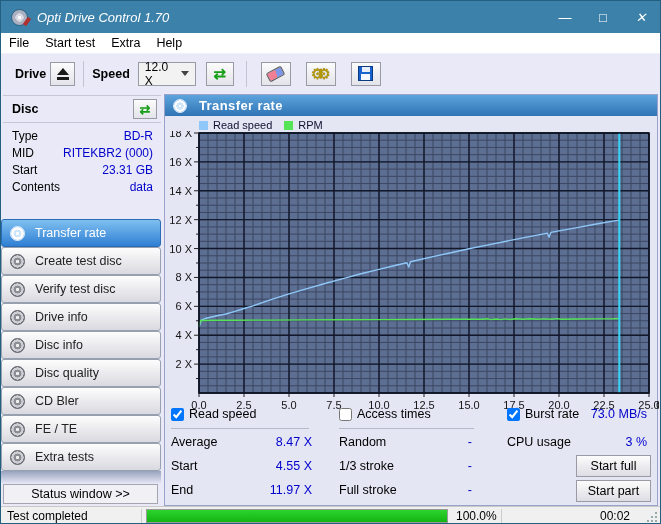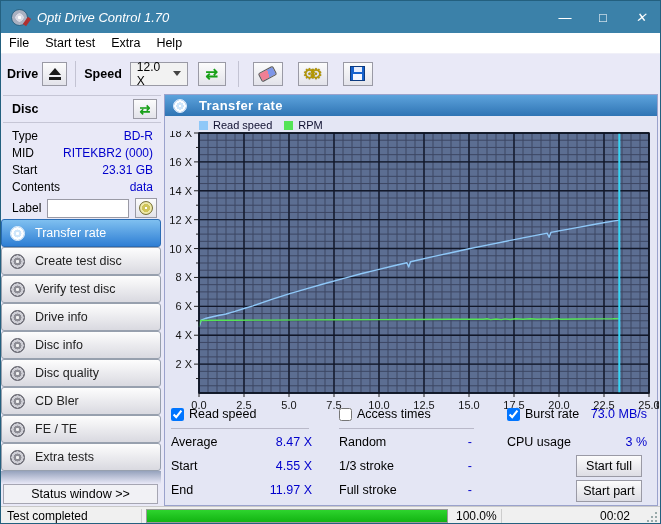--- a/index.html
+++ b/index.html
@@ -103,21 +103,21 @@
   .legend-sq { width:9px; height:9px; display:inline-block; }
   .legend-gap { width:2px; }
   #chart-svg { position:absolute; left:0; top:36px; }
   
   .results { position:absolute; left:0; top:312px; width:100%; height:100px; font-size:12.5px; }
   .chk-row { position:absolute; top:0; display:flex; align-items:center; gap:5px; }
   .chk-row input { width:13px; height:13px; }
   .col-line { position:absolute; top:21px; height:1px; background:#b9b9c9; }
   .stat-row { position:absolute; display:flex; justify-content:space-between; }
   .stat-val { color:#0000cc; }
-  .action-btn { position:absolute; width:66px; height:22px; background:linear-gradient(#fcfcfc,#dddde4);
+  .action-btn { position:absolute; width:75px; height:22px; background:linear-gradient(#fcfcfc,#dddde4);
     border:1px solid #9a9aa5; display:flex; align-items:center; justify-content:center; font-size:12.5px; }
   
   .statusbar { position:absolute; left:0; top:505px; width:100%; height:19px; background:#f0f0f0;
     border-top:1px solid #c9c9c9; font-size:12px; }
   .sb-text { position:absolute; left:6px; top:2px; }
   .sb-sep { position:absolute; top:2px; width:1px; height:14px; background:#cdcdcd; }
   .progress-trough { position:absolute; left:145px; top:2px; width:302px; height:14px;
     border:1px solid #9a9a9a; background:#fff; }
   .progress-fill { height:100%; background:linear-gradient(#2ed42e,#12b412); }
   .sb-percent { position:absolute; left:455px; top:2px; }
@@ -148,21 +148,21 @@
   </div>
 
   <div class="menubar">
     <div class="menu-item">File</div>
     <div class="menu-item">Start test</div>
     <div class="menu-item">Extra</div>
     <div class="menu-item">Help</div>
   </div>
 
   <div class="toolbar">
-    <span class="tb-label" style="margin-left:6px;">Drive</span>
+    <span class="tb-label" style="margin-left:14px;">Drive</span>
     <div class="tb-btn" style="width:25px; margin-left:4px;">
       <span class="eject-wrap">
           <span class="eject-tri"></span>
           <span class="eject-bar"></span>
         </span>
     </div>
     <div class="tb-sep" style="margin-left:8px;"></div>
     <span class="tb-label" style="margin-left:8px;">Speed</span>
     <div class="combo" style="width:58px; margin-left:8px;">
       <span>12.0 X</span>
@@ -199,27 +199,20 @@
         <span>MID</span>
         <span class="disc-val">RITEKBR2 (000)</span>
       </div>
       <div class="disc-row">
         <span>Start</span>
         <span class="disc-val">23.31 GB</span>
       </div>
       <div class="disc-row">
         <span>Contents</span>
         <span class="disc-val">data</span>
-      </div>
-    </div>
-    <div class="label-row">
-      <span>Label</span>
-      <input class="label-input" type="text" value="" style="">
-      <div class="mini-btn cd-small-btn">
-        <span class="cd-yellow"></span>
       </div>
     </div>
   </div>
 
   <div class="side-btn active" style="top: 218px;">
     <span class="cd-icon"></span>
     <span>Transfer rate</span>
   </div>
   <div class="side-btn" style="top: 246px;">
     <span class="cd-icon"></span>

